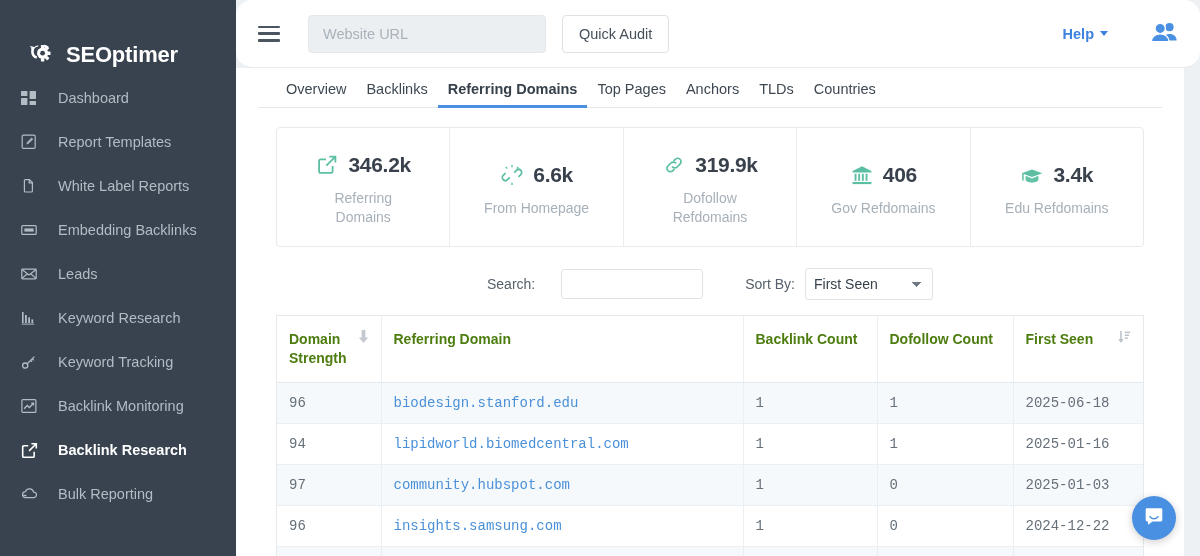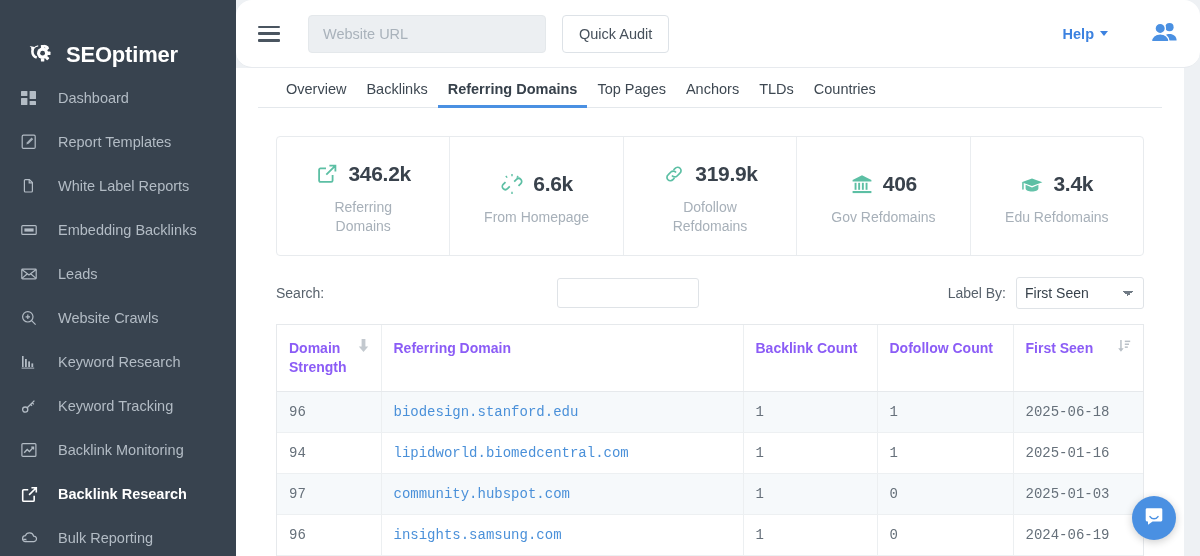--- a/index.html
+++ b/index.html
@@ -179,21 +179,21 @@
   .tab.active::after {
     content: "";
     position: absolute;
     left: 0; right: 0; bottom: -1px;
     height: 3px;
     background: #4a90e2;
   }
 
   
   .stats-card {
-    margin: 28px 18px 0 18px;
+    margin: 19px 18px 0 18px;
     border: 1px solid #e8ebee;
     border-radius: 4px;
     background: #ffffff;
     display: flex;
     height: 120px;
   }
   .stat {
     flex: 1;
     display: flex;
     flex-direction: column;
@@ -221,23 +221,23 @@
     font-size: 14px;
     color: #a7b0b9;
     text-align: center;
     line-height: 19px;
     max-width: 110px;
   }
 
   
   .filterbar {
     display: flex;
-    justify-content: space-between;
+    justify-content: center;
     align-items: center;
-    gap: 8px;
+    gap: 26px;
     margin: 20px 18px 0 18px;
     height: 34px;
   }
   .filter-label { font-size: 14px; color: #57616b; }
   .search-box {
     width: 142px;
     height: 30px;
     border: 1px solid #dfe3e7;
     border-radius: 3px;
     padding: 0 8px;
@@ -274,21 +274,21 @@
   .table-wrap {
     margin: 14px 18px 0 18px;
     border: 1px solid #e6e9ec;
     border-bottom: none;
   }
   table { width: 100%; border-collapse: collapse; table-layout: fixed; }
   thead th {
     text-align: left;
     font-size: 14px;
     font-weight: bold;
-    color: #8b5cf6;
+    color: #4d7c0f;
     padding: 14px 12px;
     vertical-align: top;
     border-right: 1px solid #eceff1;
     border-bottom: 1px solid #e6e9ec;
     line-height: 19px;
     background: #ffffff;
   }
   thead th:last-child { border-right: none; }
   th .th-inner { display: flex; align-items: flex-start; justify-content: space-between; gap: 6px; }
   th .th-text { display: block; }
@@ -414,29 +414,20 @@
       <div class="nav-item">
         <span class="nav-icon">
           <svg width="16" height="16" viewBox="0 0 16 16" fill="none" stroke="currentColor" stroke-width="1.2">
               <rect x="0.8" y="3.2" width="14.4" height="9.6" rx="0.8"></rect>
               <path d="M0.9 3.6l7.1 5.4 7.1-5.4M0.9 12.4l5.2-4.4M15.1 12.4L9.9 8"></path>
             </svg>
         </span>
         <span class="nav-label">Leads</span>
       </div>
 
-      <div class="nav-item">
-        <span class="nav-icon">
-          <svg width="16" height="16" viewBox="0 0 16 16" fill="none" stroke="currentColor" stroke-width="1.2">
-              <circle cx="6.8" cy="6.8" r="5.2"></circle>
-              <path d="M10.6 10.6l4 4M6.8 4.6v4.4M4.6 6.8h4.4"></path>
-            </svg>
-        </span>
-        <span class="nav-label">Website Crawls</span>
-      </div>
 
       <div class="nav-item">
         <span class="nav-icon">
           <svg width="16" height="16" viewBox="0 0 16 16" fill="currentColor">
               <rect x="1" y="2" width="1.6" height="11"></rect>
               <rect x="4" y="5" width="1.8" height="8"></rect>
               <rect x="7.2" y="7.4" width="1.8" height="5.6"></rect>
               <rect x="10.4" y="9.4" width="1.8" height="3.6"></rect>
               <rect x="0.6" y="13.6" width="12.6" height="1"></rect>
             </svg>
@@ -598,21 +589,21 @@
             </div>
             <div class="stat-label">Edu Refdomains</div>
           </div>
 
         </div>
 
         <div class="filterbar">
           <span class="filter-label">Search:</span>
           <input class="search-box" type="text" placeholder="" style="">
           <div class="sortby-wrap">
-            <span class="filter-label">Label By:</span>
+            <span class="filter-label">Sort By:</span>
             <select class="sort-select">
               <option>First Seen</option>
             </select>
           </div>
         </div>
 
         <div class="table-wrap">
           <table>
             <thead>
               <tr>
@@ -670,21 +661,21 @@
                 <td><span class="domain-link">community.hubspot.com</span></td>
                 <td>1</td>
                 <td>0</td>
                 <td>2025-01-03</td>
               </tr>
               <tr>
                 <td>96</td>
                 <td><span class="domain-link">insights.samsung.com</span></td>
                 <td>1</td>
                 <td>0</td>
-                <td>2024-06-19</td>
+                <td>2024-12-22</td>
               </tr>
               <tr>
                 <td>97</td>
                 <td></td>
                 <td>2</td>
                 <td>2</td>
                 <td>2024-12-13</td>
               </tr>
             </tbody>
           </table>

